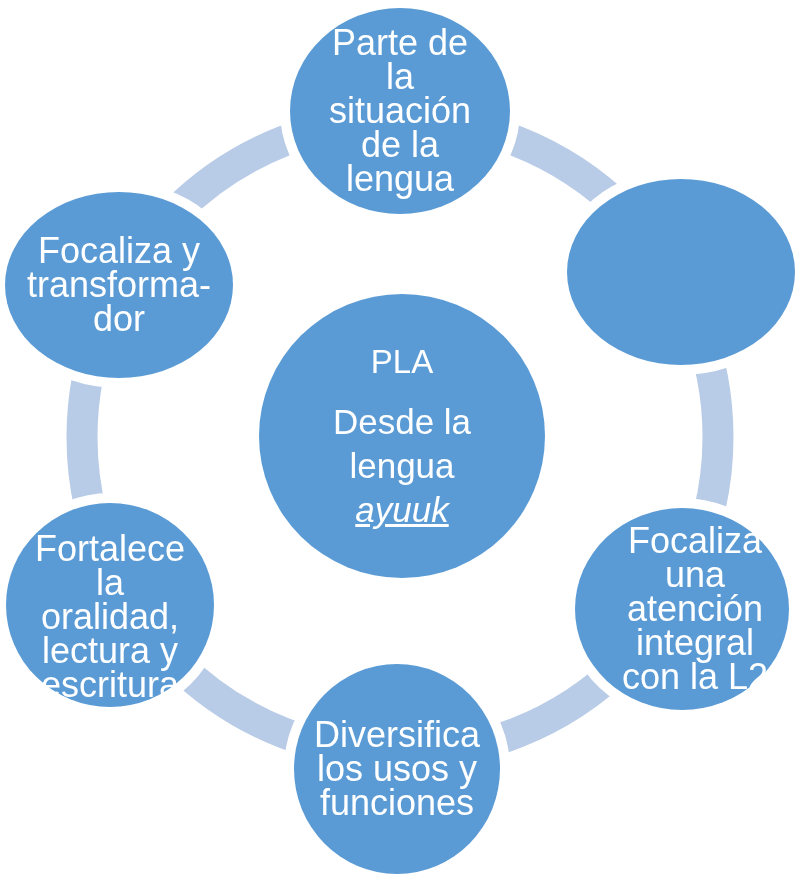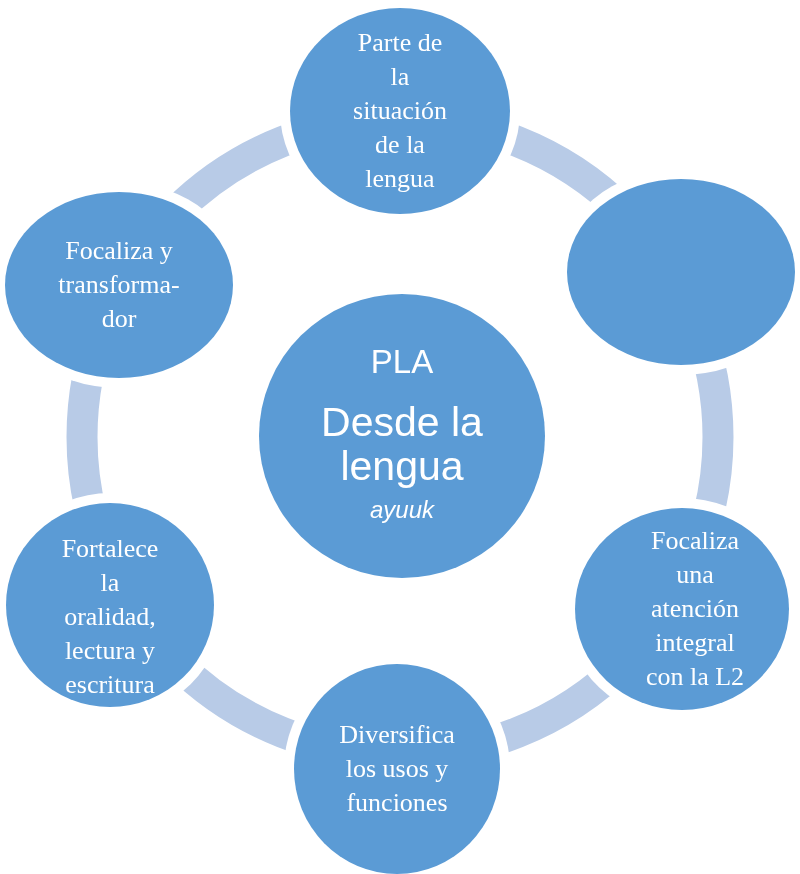--- a/index.html
+++ b/index.html
@@ -22,47 +22,47 @@
   .halo{fill:var(--background);}
   .node-ellipse{fill:var(--node-fill);}
   .node-label{
     position:absolute;
     display:flex;
     align-items:center;
     justify-content:center;
     text-align:center;
     white-space:pre-line;
     color:var(--text);
-    font-size:26px;
+    font-size:36px;
     line-height:34px;
-    font-family:Liberation Serif, serif;
   }
   .center-text{
     position:absolute;
     display:flex;
     flex-direction:column;
     align-items:center;
     justify-content:center;
     text-align:center;
     color:var(--text);
   }
   .c-head{
     font-size:33px;
     line-height:44px;
     margin-bottom:16px;
   }
   .c-body{
-    font-size:41px;
+    font-size:35px;
     line-height:44px;
     white-space:pre-line;
   }
   .c-italic{
-    font-size:24px;
+    font-size:35px;
     line-height:44px;
     font-style:italic;
+    text-decoration:underline;
   }
 </style>
 </head>
 <body>
 
 <div id="stage">
 
   <svg width="800" height="874" viewBox="0 0 800 874" aria-hidden="true">
 
     <circle class="ring" cx="400" cy="437" r="318"></circle>

